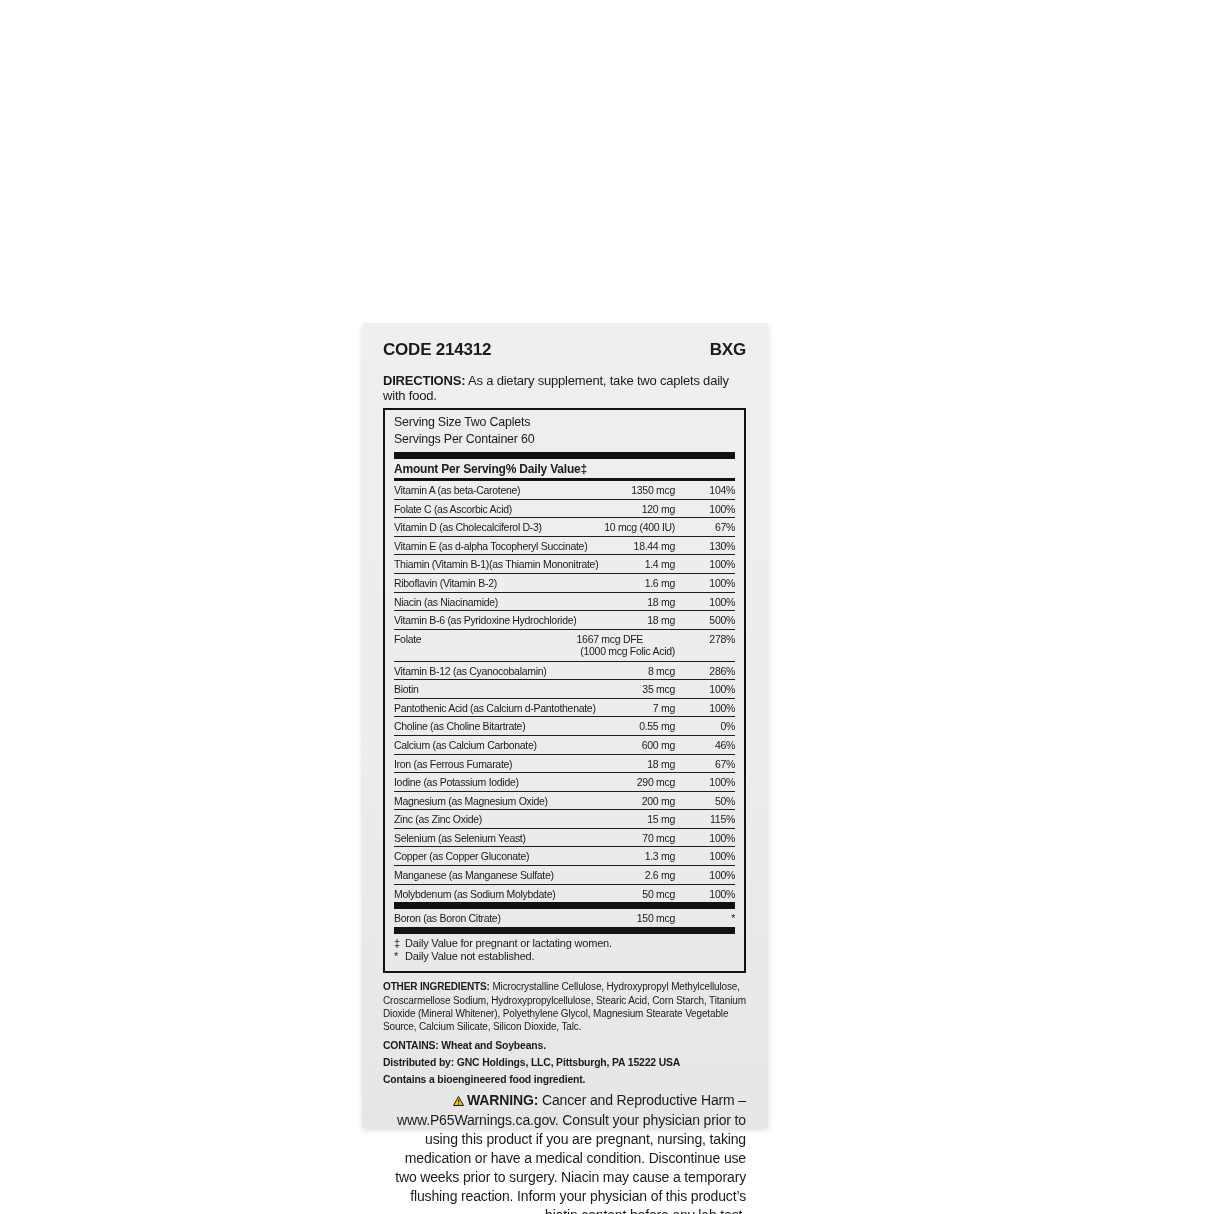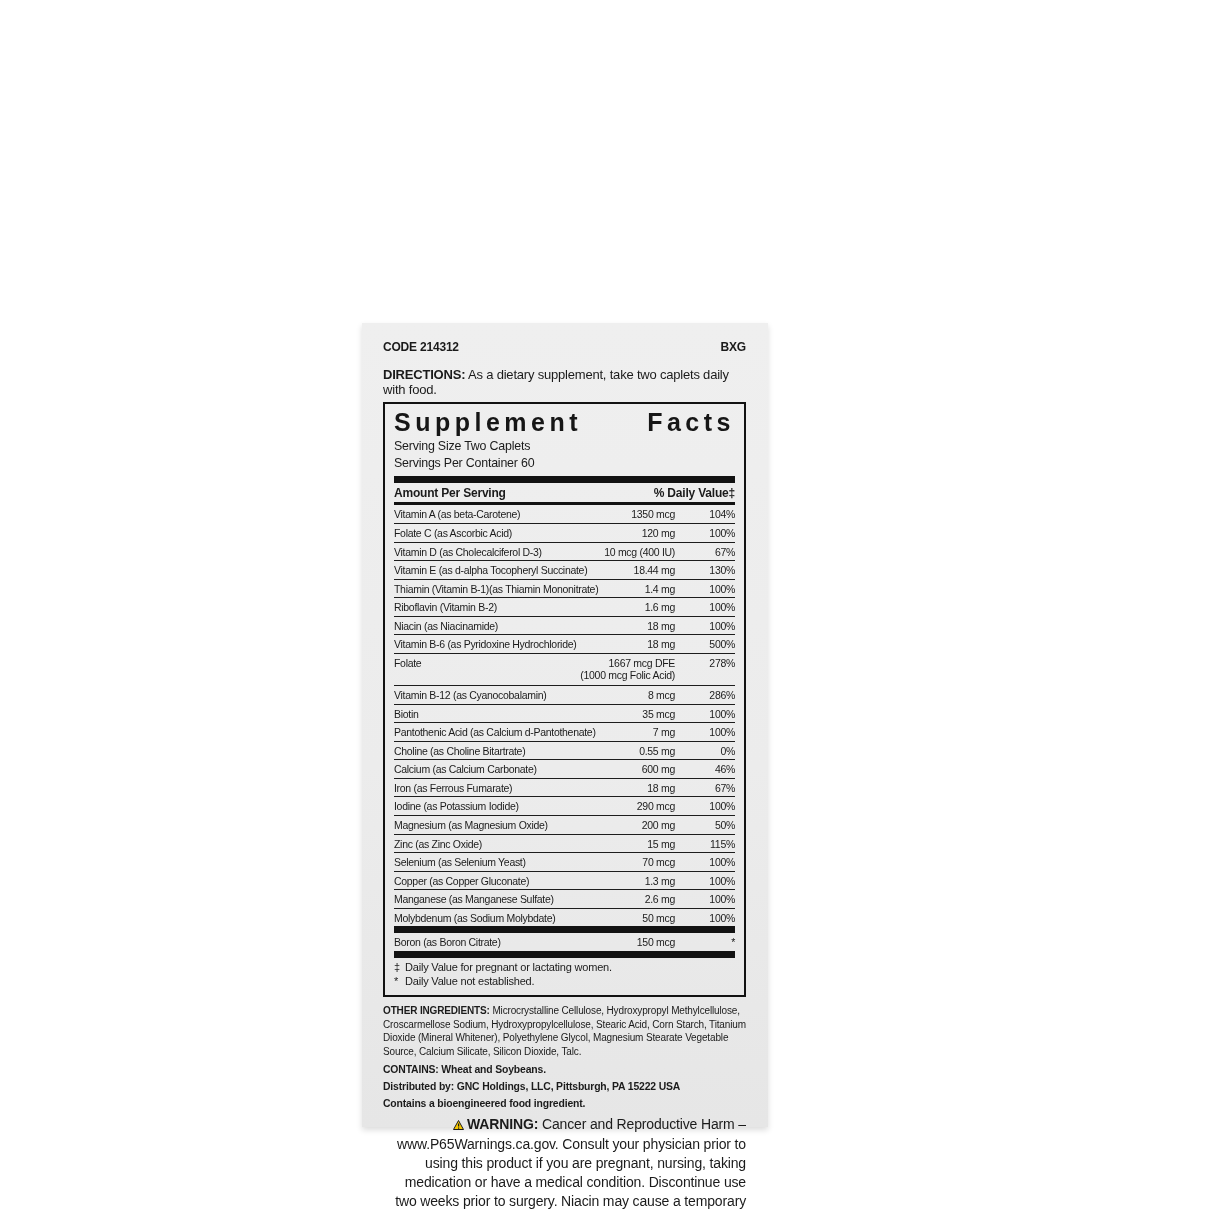--- a/index.html
+++ b/index.html
@@ -6,41 +6,41 @@
   .page{
     position:relative;width:1214px;height:1214px;background:#ffffff;overflow:hidden;
     font-family:"Liberation Sans","DejaVu Sans",sans-serif;color:#1b1b1b;
   }
   .panel{
     position:absolute;left:362px;top:323px;width:406px;height:804px;
     background:linear-gradient(180deg,#efefef 0%,#ececec 55%,#e6e6e6 100%);
     box-shadow:0 3px 6px rgba(0,0,0,0.14);
     box-sizing:border-box;padding:17px 22px 0 21px;
   }
-  .code-row{display:flex;justify-content:space-between;font-weight:bold;font-size:12px;letter-spacing:-0.2px;}
+  .code-row{display:flex;justify-content:space-between;font-weight:bold;font-size:17px;letter-spacing:-0.2px;}
   .directions{font-size:13px;letter-spacing:-0.2px;margin-top:13px;margin-bottom:5px;}
   .directions b{font-weight:bold;}
 
   .sf-box{border:2px solid #121212;padding:4px 9px 6px 9px;background:transparent;}
   .sf-title{display:flex;justify-content:space-between;font-weight:bold;font-size:25px;
     letter-spacing:4.5px;line-height:1.05;margin:1px 0 3px 0;color:#161616;}
   .serving{font-size:12.4px;letter-spacing:-0.2px;line-height:1.38;}
   .bar-thick{height:7px;background:#121212;margin-top:4px;}
   .bar-thick2{height:7px;background:#121212;}
   .bar-med{height:3px;background:#121212;}
-  .hdr-row{display:flex;justify-content:space-between;font-weight:bold;font-size:12px;
+  .hdr-row{display:flex;justify-content:flex-start;font-weight:bold;font-size:12px;
     letter-spacing:-0.2px;padding:3px 0 2px 0;}
   .rows{}
   .row{display:flex;align-items:baseline;position:relative;font-size:10.5px;
     letter-spacing:-0.3px;padding:3px 0 2.5px 0;line-height:1.15;}
   .rows .row + .row{border-top:1.4px solid #1d1d1d;}
   .row .nm{flex:1 1 0;min-width:0;white-space:nowrap;overflow:visible;}
   .row .amt{flex:0 0 92px;text-align:right;white-space:nowrap;}
   .row .dv{flex:0 0 60px;text-align:right;white-space:nowrap;}
-  .row.tall{padding-bottom:16px;}
+  .row.tall{padding-bottom:16px;gap:32px;}
   .amt-sub{position:absolute;right:60px;top:15px;white-space:nowrap;}
   .boron-row{border:none;}
   .footnotes{font-size:11px;letter-spacing:-0.2px;padding:3px 0 1px 0;line-height:1.25;}
   .fn{display:flex;}
   .fn .sym{width:11px;flex:0 0 11px;}
 
   .below{margin-top:7px;font-size:10px;letter-spacing:-0.15px;line-height:1.34;}
   .below b{font-weight:bold;}
   .bold-line{font-weight:bold;font-size:10.4px;margin-top:6px;letter-spacing:-0.15px;}
   .warn{margin-top:6px;font-size:14px;letter-spacing:-0.15px;line-height:1.36;text-align:right;}
@@ -53,24 +53,20 @@
   <div class="panel">
 
     <div class="code-row">
       <span>CODE 214312</span>
       <span>BXG</span>
     </div>
 
     <div class="directions"><b>DIRECTIONS:</b><span> As a dietary supplement, take two caplets daily with food.</span></div>
 
     <div class="sf-box">
-      <div class="sf-title" id="sf-title">
-          <span>Supplement</span>
-          <span>Facts</span>
-        </div>
 
       <div class="serving">Serving Size Two Caplets</div>
       <div class="serving">Servings Per Container 60</div>
 
       <div class="bar-thick"></div>
 
       <div class="hdr-row">
         <span>Amount Per Serving</span>
         <span>% Daily Value‡</span>
       </div>

